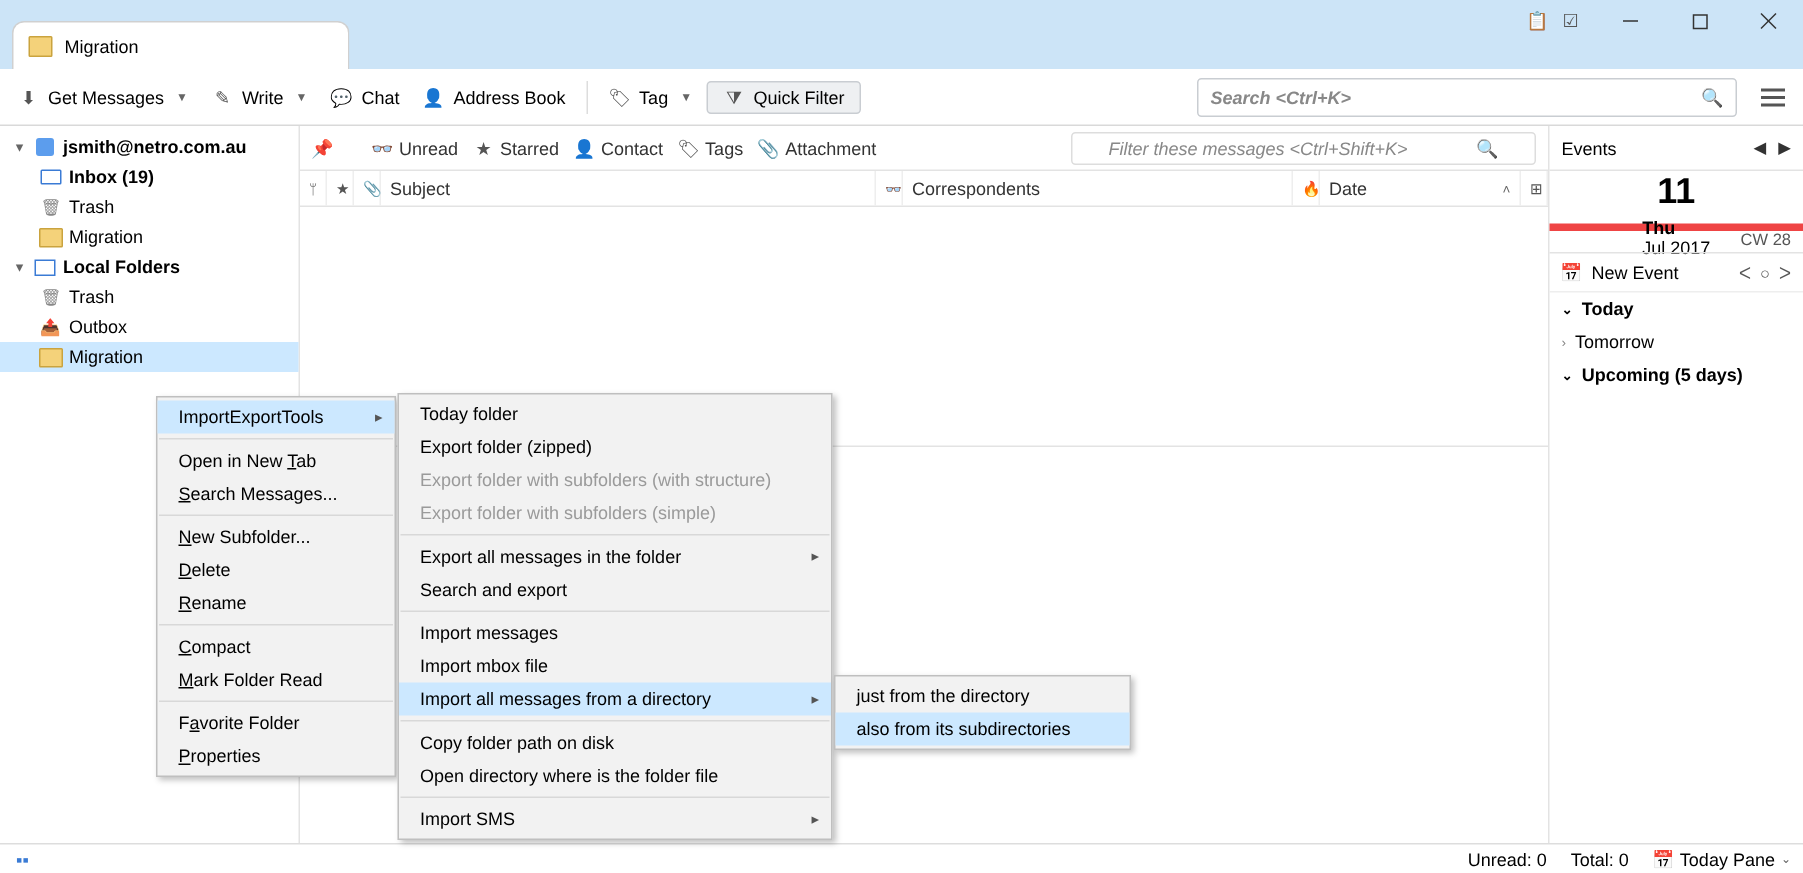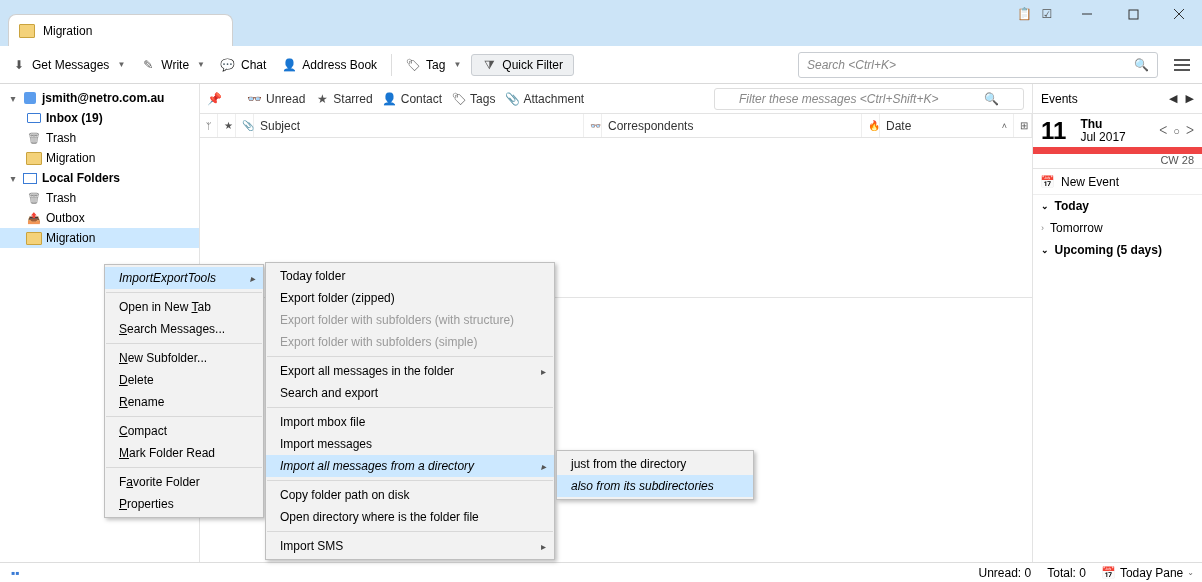--- a/index.html
+++ b/index.html
@@ -15,21 +15,21 @@
   .smallico { width: 14px; height: 14px; display:flex; align-items:center; justify-content:center; font-size:12px; color:#555; }
   .titlebar .extras { display:flex; gap:8px; margin-right:10px; align-items:center; height:28px;}
 
   
   .toolbar { height: 38px; border-bottom: 1px solid #d9d9d9; display: flex; align-items: center; padding: 0 6px; gap: 4px; }
   .tbtn { display: flex; align-items: center; gap: 6px; padding: 4px 6px; border-radius: 3px; white-space: nowrap; }
   .sep { width: 1px; height: 22px; background: #ddd; margin: 0 4px; }
   .drop { font-size: 8px; color: #666; margin-left: 2px; }
   .quickfilter { background: #eef0f2; border: 1px solid #c9cdd2; border-radius: 3px; padding: 3px 10px; display:flex; align-items:center; gap:6px; }
   .toolbar .spacer { flex: 1; }
-  .search { width: 360px; height: 26px; border: 1px solid #c9cdd2; border-radius: 3px; display: flex; align-items: center; padding: 0 8px; gap: 6px; color: #888; font-style: italic; }
+  .search { width: 360px; height: 26px; border: 1px solid #c9cdd2; border-radius: 3px; display: flex; align-items: center; padding: 0 8px; gap: 6px; color: #888; font-style: italic; font-weight: bold; }
   .search .mag { margin-left:auto; font-style: normal; color:#1a73e8; }
   .menu3 { width: 28px; height: 26px; display:flex; flex-direction:column; justify-content:center; align-items:center; gap:3px; margin-left:6px;}
   .menu3 div { width:16px; height:2px; background:#555; }
 
   
   .main { display: flex; height: calc(582px - 46px - 38px - 20px); }
   .col-tree { width: 200px; border-right: 1px solid #e3e3e3; padding-top: 4px; }
   .col-mid { flex: 1; display: flex; flex-direction: column; }
   .col-events { width: 170px; border-left: 1px solid #e3e3e3; display:flex; flex-direction:column; }
 
@@ -52,36 +52,36 @@
   .msg-toolbar .filterbox { margin-left:auto; width:310px; height:22px; border:1px solid #ddd; border-radius:3px; padding:0 24px; color:#888; font-style:italic; display:flex; align-items:center;}
   .msg-toolbar .filterbox .mag { margin-left:auto; font-style:normal; color:#1a73e8;}
 
   .col-headers { height: 24px; border-bottom: 1px solid #e3e3e3; display:flex; align-items:center; font-size:12px; color:#333; }
   .col-headers > div { border-right: 1px solid #eee; height:100%; display:flex; align-items:center; padding:0 6px; }
   .msg-top { height: 160px; border-bottom:1px solid #e3e3e3; }
 
   
   .ev-head { height:30px; border-bottom:1px solid #e3e3e3; display:flex; align-items:center; padding:0 8px; gap:8px; }
   .ev-head .navarr { margin-left:auto; display:flex; gap:8px; font-size:11px; color:#333;}
-  .ev-date { height:40px; border-bottom:7px solid #ef4444; display:flex; align-items:center; padding:0 8px; gap:14px;}
+  .ev-date { height:40px; border-bottom:5px solid #ef4444; display:flex; align-items:center; padding:0 8px; gap:4px;flex-direction:column;}
   .ev-date .big { font-size:24px; font-weight:600;}
   .ev-date .sub { display:flex; flex-direction:column; line-height:13px;}
   .ev-date .icons { margin-left:auto; display:flex; gap:6px; font-size:11px; color:#555; align-items:center;}
   .ev-row { height:26px; display:flex; align-items:center; padding:0 8px; gap:6px; border-bottom:1px solid #eee;}
   .ev-group { padding:4px 8px; display:flex; align-items:center; gap:6px;}
   .ev-group.b { font-weight:600; }
 
   
   .status { position:absolute; bottom:0; left:0; right:0; height:20px; border-top:1px solid #ddd; background:#fff; display:flex; align-items:center; padding:0 8px; gap:14px;}
   .status .right { margin-left:auto; display:flex; gap:16px; align-items:center;}
 
   
   .ctx { position:absolute; background:#f2f2f2; border:1px solid #bfbfbf; box-shadow:2px 2px 4px rgba(0,0,0,0.25); padding:2px 0; }
   .ctx .row { height:22px; display:flex; align-items:center; padding:0 28px 0 14px; white-space:nowrap; position:relative;}
-  .ctx .row.hl { background:#cce8ff;font-style:italic; }
+  .ctx .row.hl { background:#cce8ff; }
   .ctx .row.dis { color:#9a9a9a; }
   .ctx .row .arr { position:absolute; right:8px; font-size:10px; color:#555;}
   .ctx hr { border:none; border-top:1px solid #d8d8d8; margin:3px 1px; }
 
   .ico { display:inline-flex; width:14px; height:14px; align-items:center; justify-content:center; color:#555; font-size:12px;}
 </style>
 </head>
 <body>
 
 <div class="titlebar">
@@ -373,24 +373,24 @@
   <hr>
   <div class="row">
       <span>Export all messages in the folder</span>
       <span class="arr">▸</span>
     </div>
   <div class="row">
       <span>Search and export</span>
     </div>
   <hr>
   <div class="row">
+      <span>Import messages</span>
+    </div>
+  <div class="row">
       <span>Import mbox file</span>
-    </div>
-  <div class="row">
-      <span>Import messages</span>
     </div>
   <div class="row hl">
       <span>Import all messages from a directory</span>
       <span class="arr">▸</span>
     </div>
   <hr>
   <div class="row">
       <span>Copy folder path on disk</span>
     </div>
   <div class="row">

